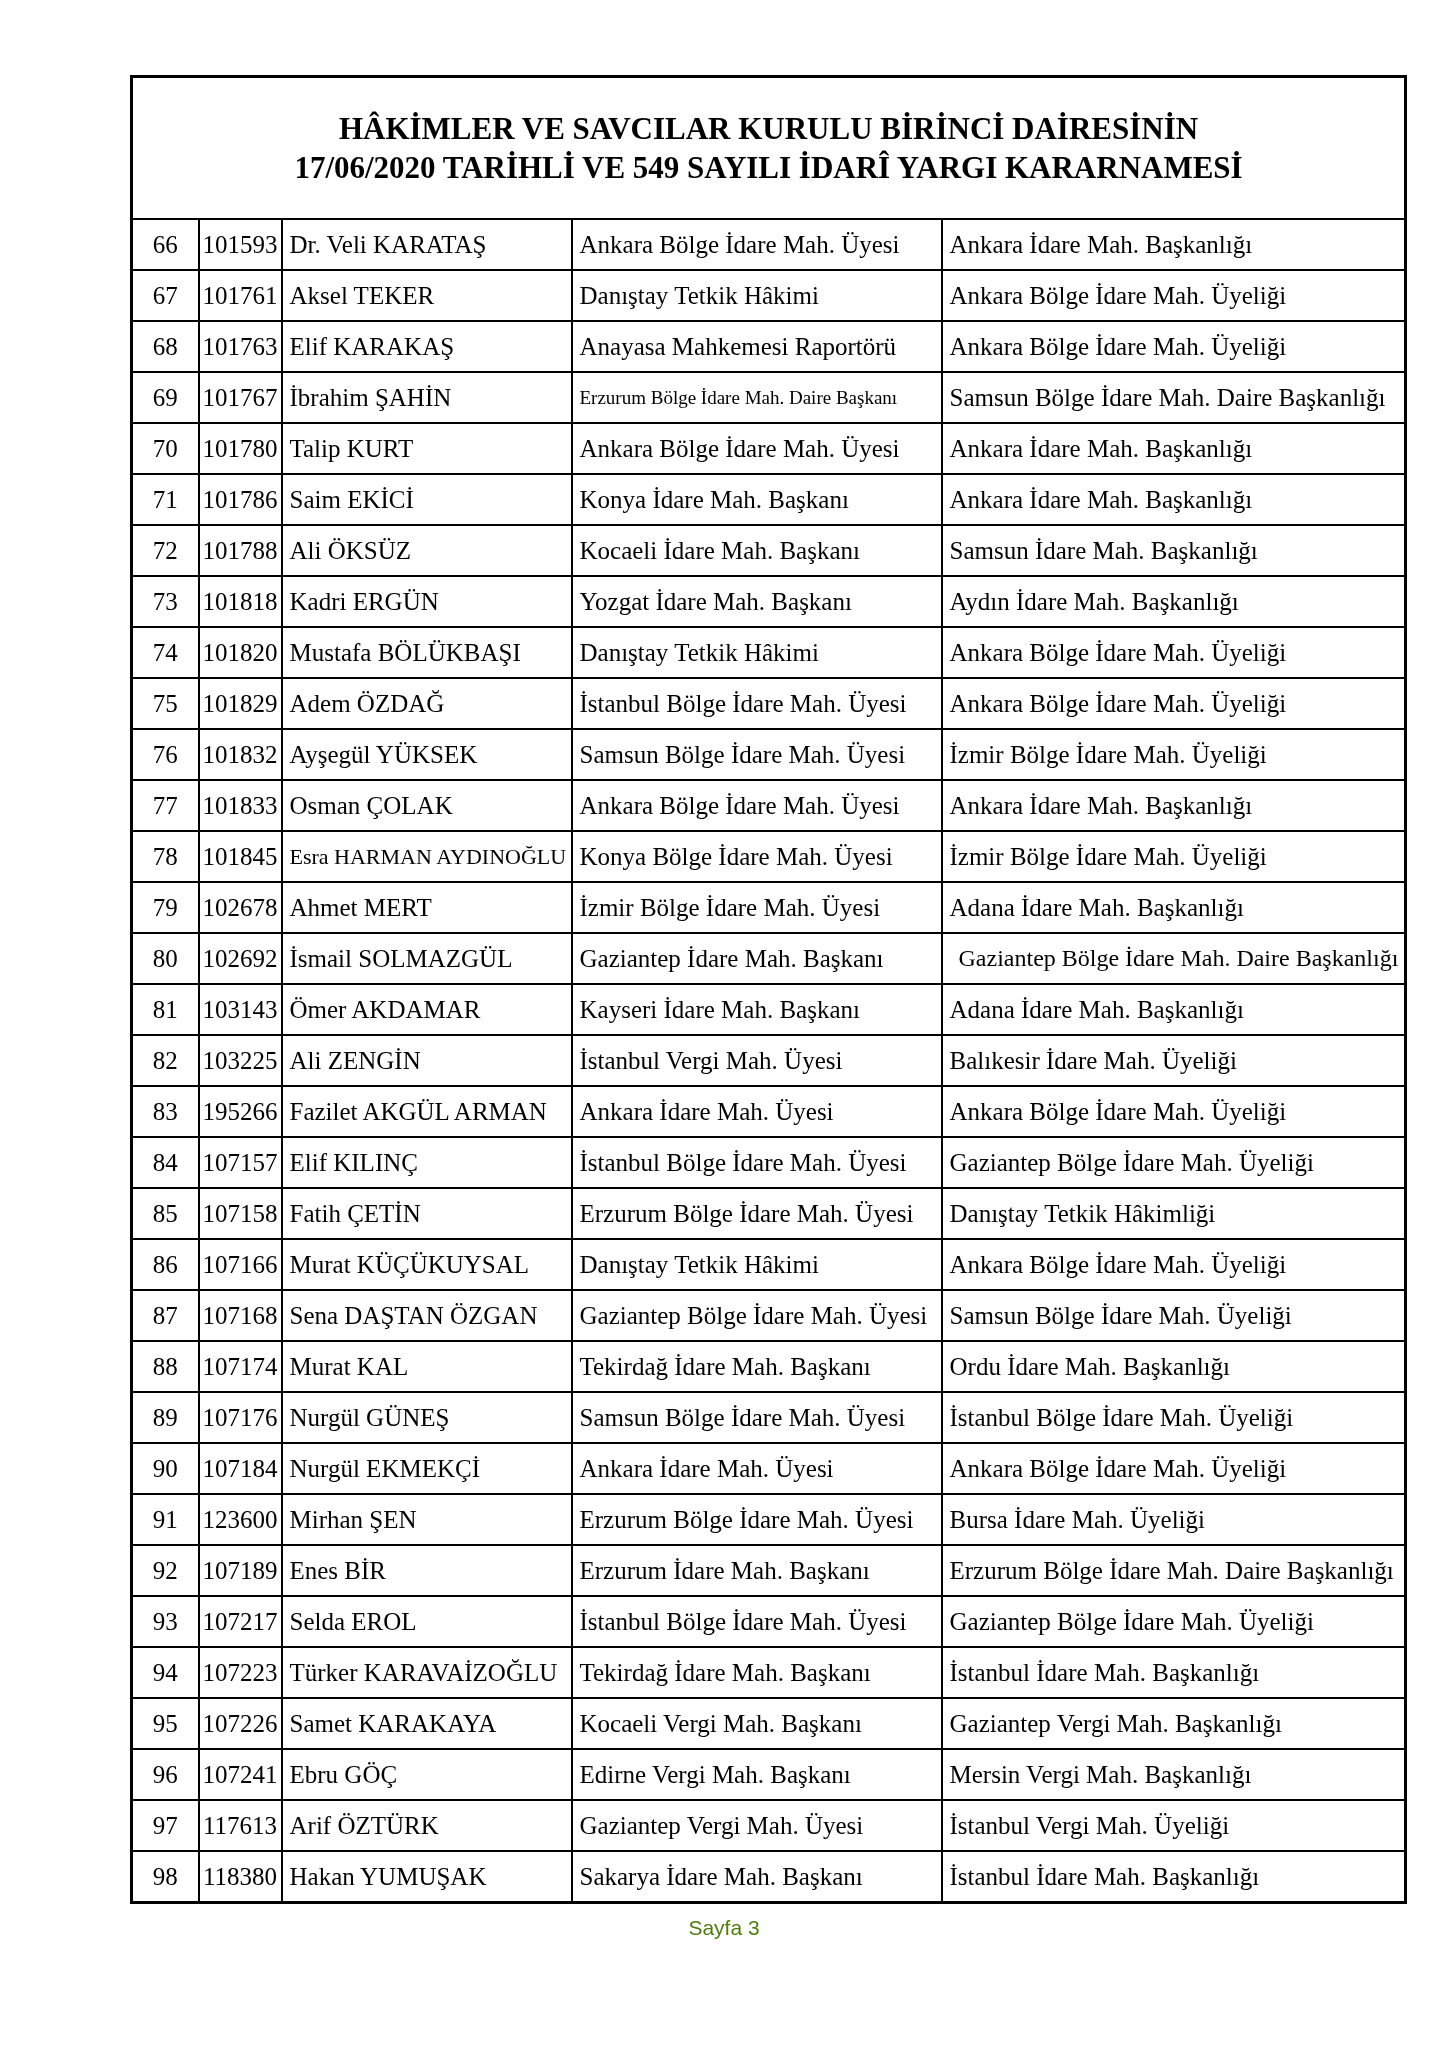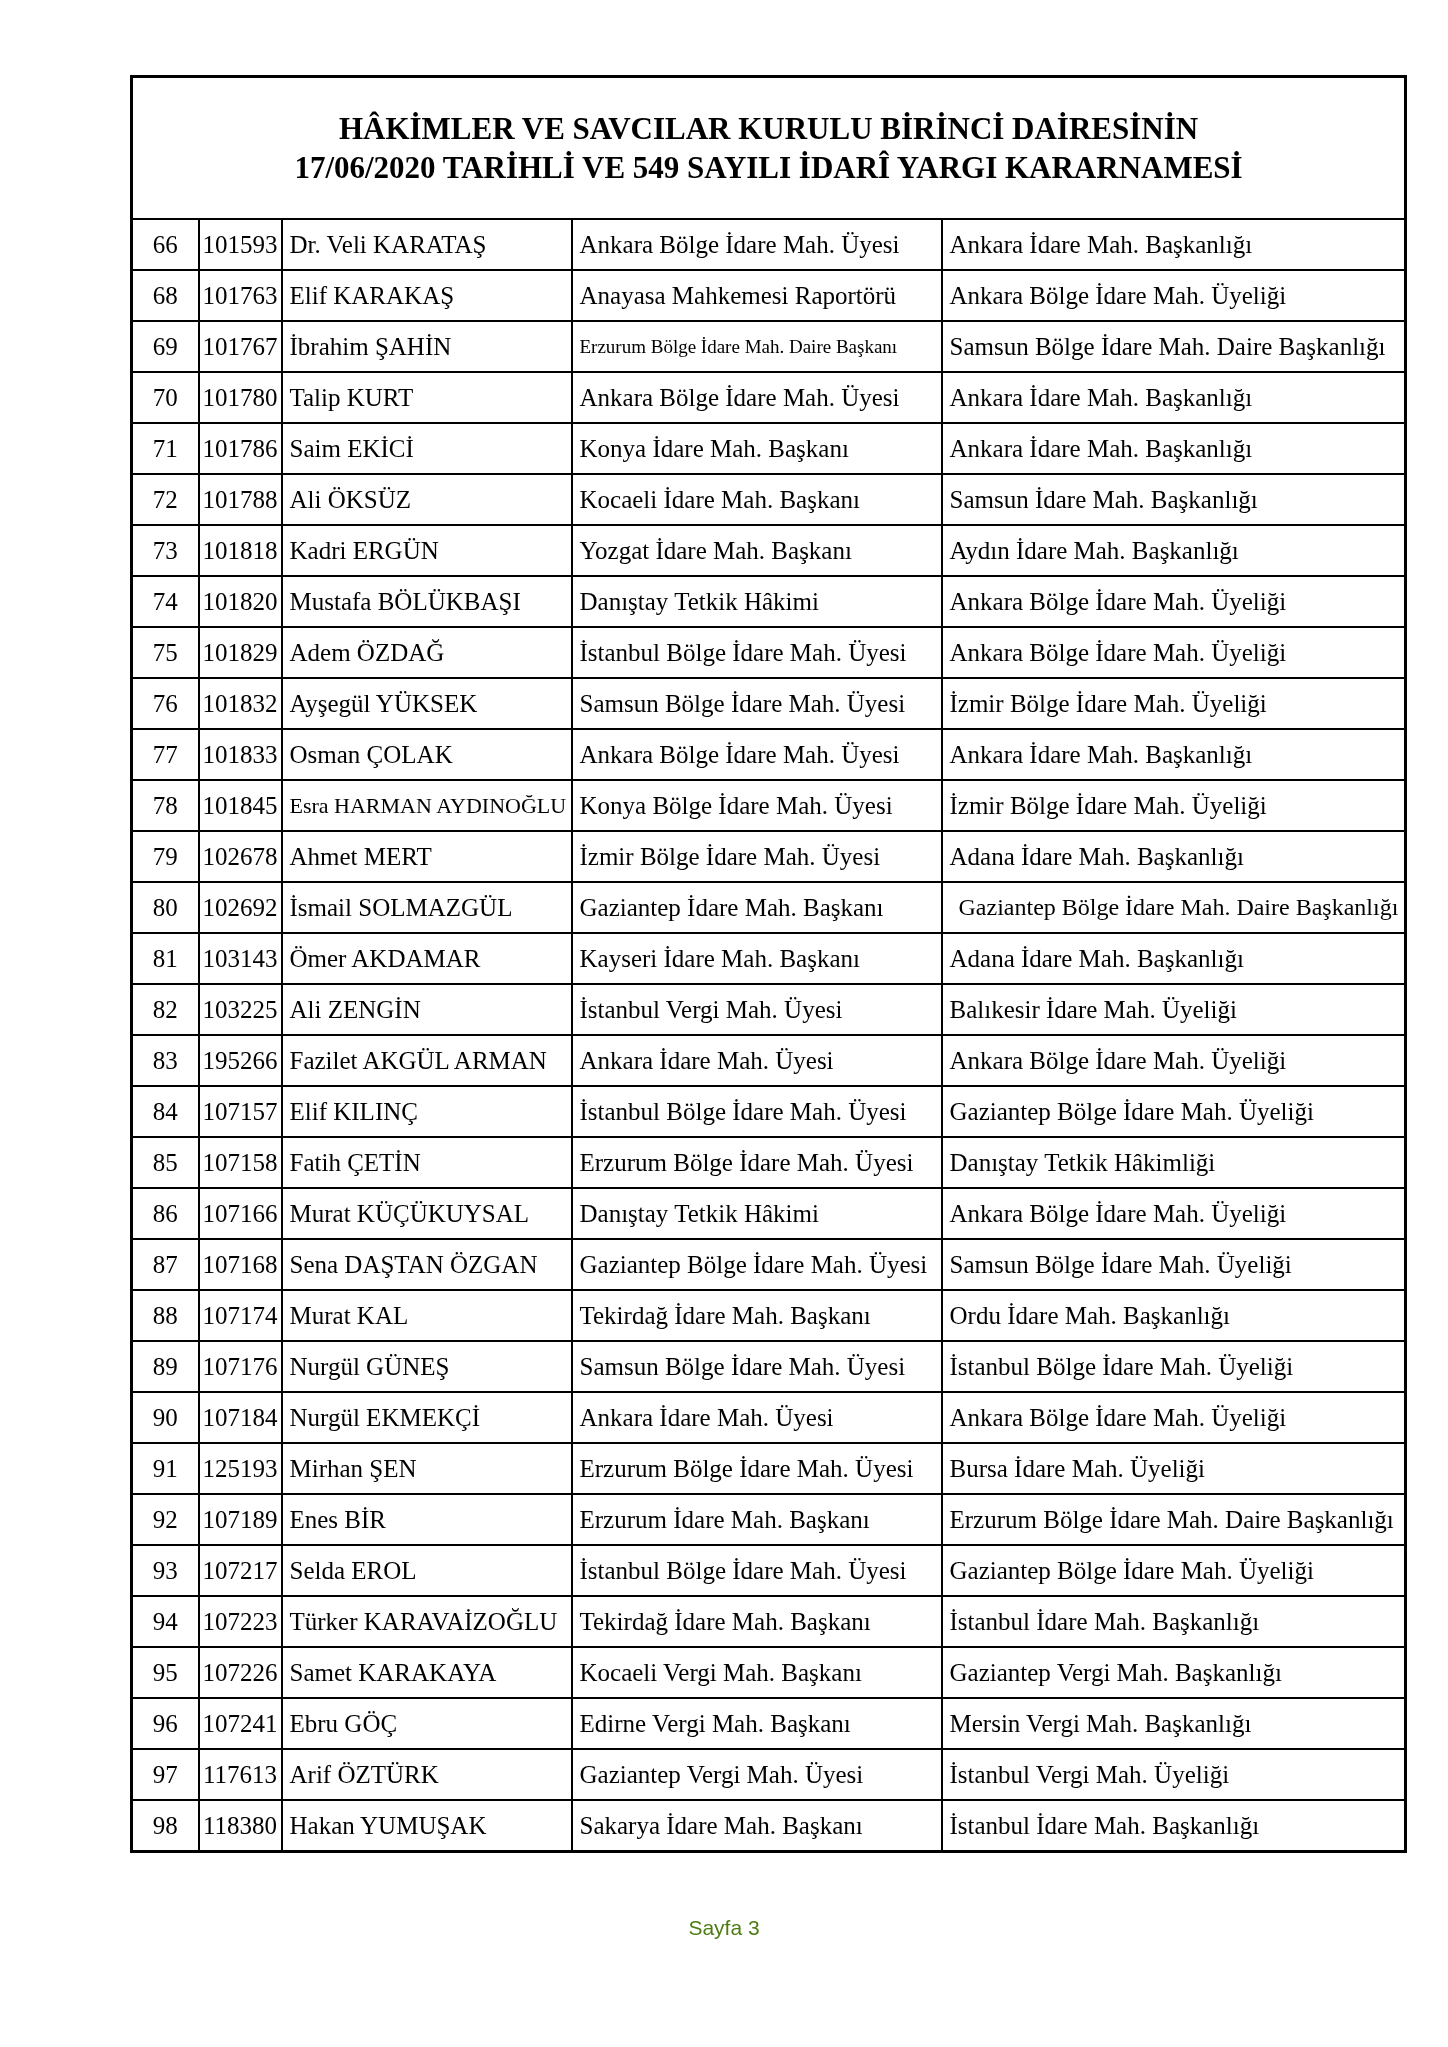--- a/index.html
+++ b/index.html
@@ -56,20 +56,27 @@
   </thead>
   <tbody id="table-body">
       <tr>
         <td class="c0">66</td>
         <td class="c1">101593</td>
         <td class="c2">Dr. Veli KARATAŞ</td>
         <td class="c3">Ankara Bölge İdare Mah. Üyesi</td>
         <td class="c4">Ankara İdare Mah. Başkanlığı</td>
       </tr>
       <tr>
+        <td class="c0">67</td>
+        <td class="c1">101761</td>
+        <td class="c2">Aksel TEKER</td>
+        <td class="c3">Danıştay Tetkik Hâkimi</td>
+        <td class="c4">Ankara Bölge İdare Mah. Üyeliği</td>
+      </tr>
+      <tr>
         <td class="c0">68</td>
         <td class="c1">101763</td>
         <td class="c2">Elif KARAKAŞ</td>
         <td class="c3">Anayasa Mahkemesi Raportörü</td>
         <td class="c4">Ankara Bölge İdare Mah. Üyeliği</td>
       </tr>
       <tr>
         <td class="c0">69</td>
         <td class="c1">101767</td>
         <td class="c2">İbrahim ŞAHİN</td>
@@ -218,21 +225,21 @@
       </tr>
       <tr>
         <td class="c0">90</td>
         <td class="c1">107184</td>
         <td class="c2">Nurgül EKMEKÇİ</td>
         <td class="c3">Ankara İdare Mah. Üyesi</td>
         <td class="c4">Ankara Bölge İdare Mah. Üyeliği</td>
       </tr>
       <tr>
         <td class="c0">91</td>
-        <td class="c1">125193</td>
+        <td class="c1">123600</td>
         <td class="c2">Mirhan ŞEN</td>
         <td class="c3">Erzurum Bölge İdare Mah. Üyesi</td>
         <td class="c4">Bursa İdare Mah. Üyeliği</td>
       </tr>
       <tr>
         <td class="c0">92</td>
         <td class="c1">107189</td>
         <td class="c2">Enes BİR</td>
         <td class="c3">Erzurum İdare Mah. Başkanı</td>
         <td class="c4">Erzurum Bölge İdare Mah. Daire Başkanlığı</td>

